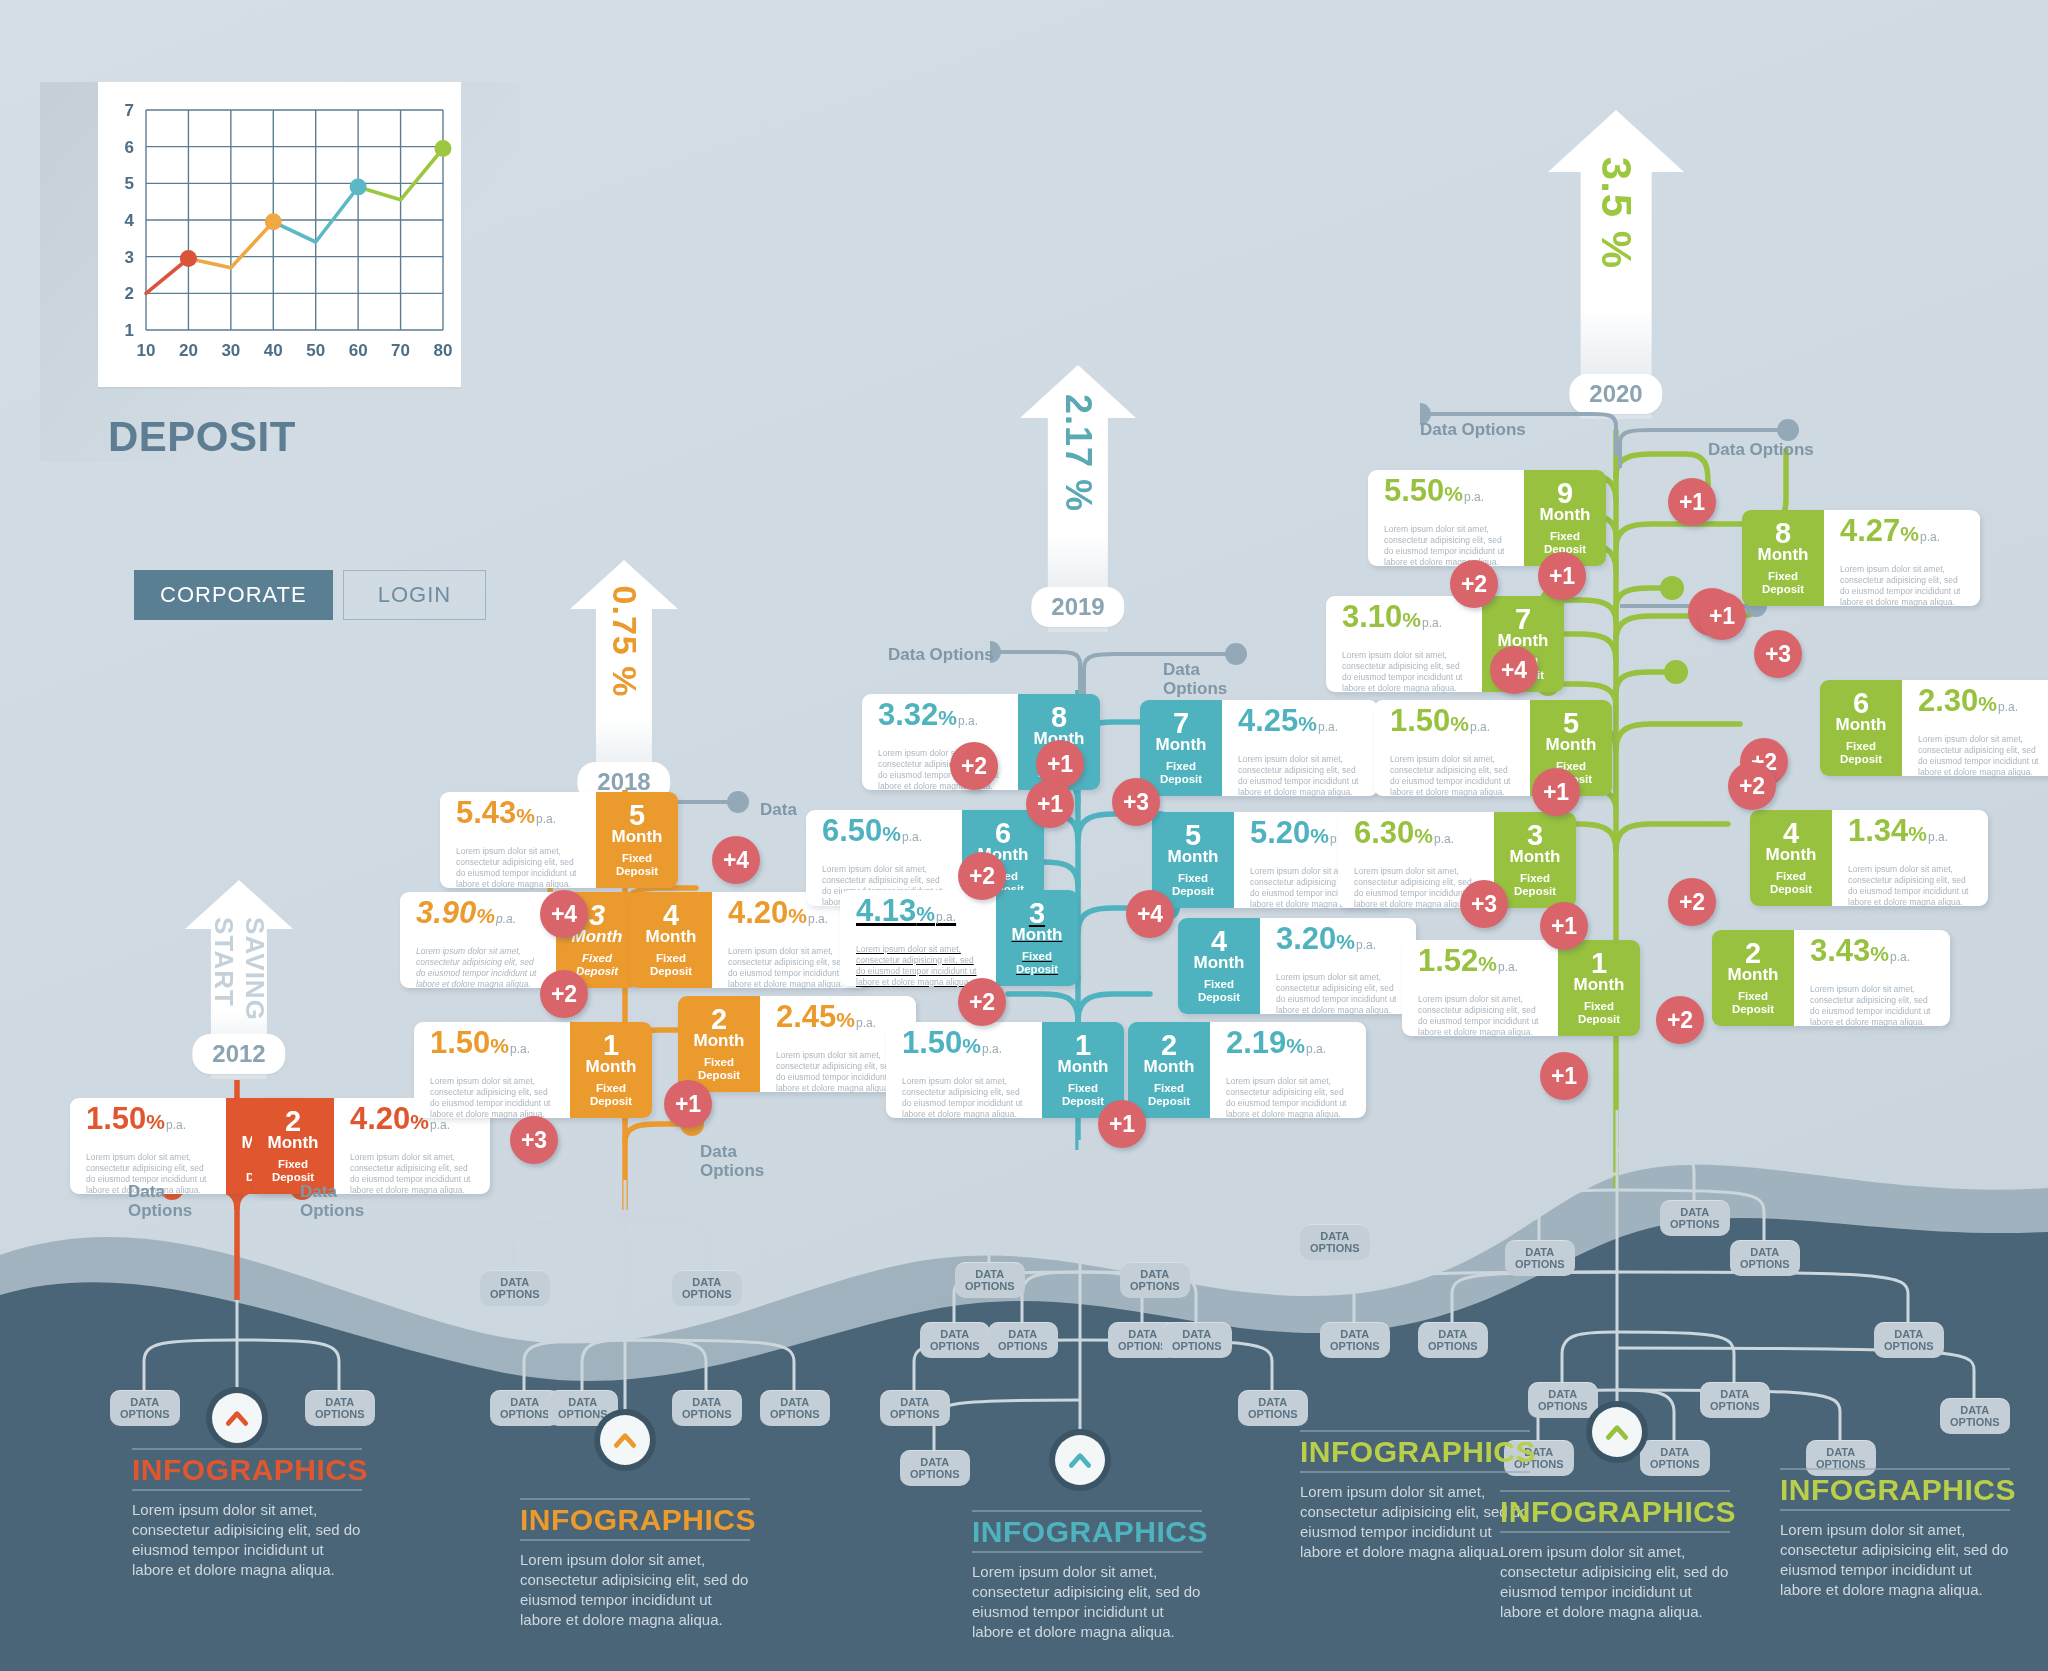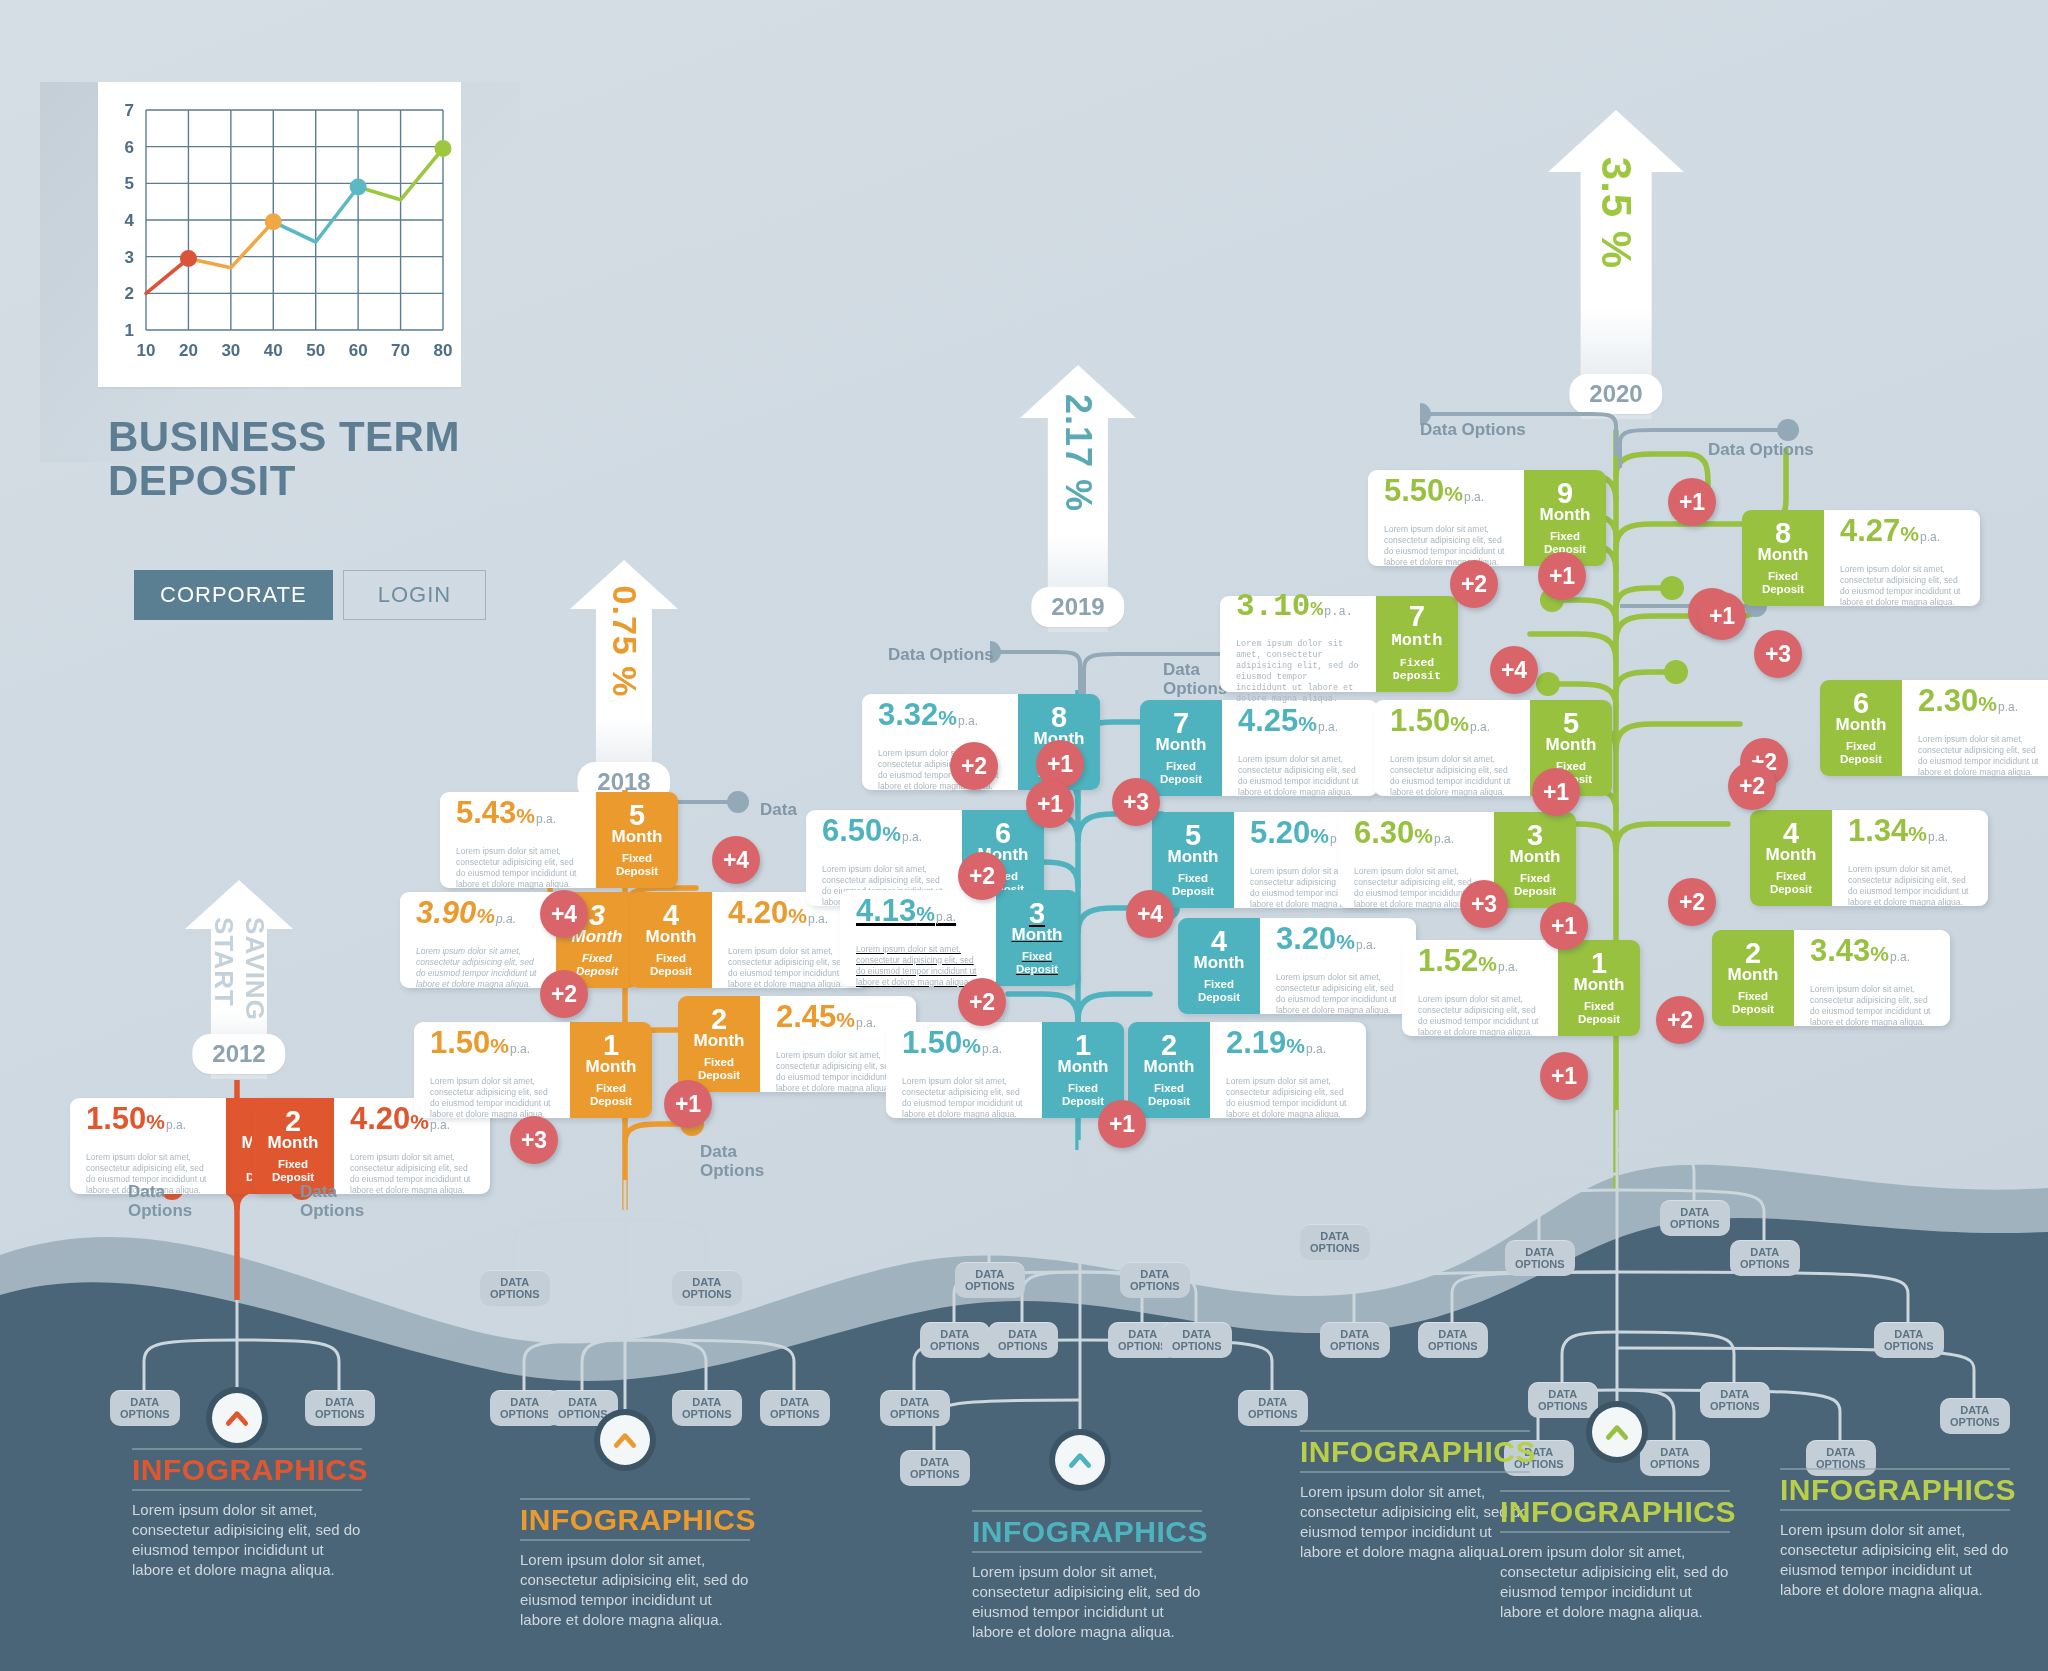--- a/index.html
+++ b/index.html
@@ -185,21 +185,20 @@
         <polyline points="175.28571428571428,139.83333333333331 217.7142857142857,160 260.1428571428571,105" fill="none" stroke="#5bb8c4" stroke-width="3.6" stroke-linecap="round" stroke-linejoin="round"></polyline>
         <polyline points="260.1428571428571,105 302.57142857142856,117.83333333333334 345,66.49999999999997" fill="none" stroke="#9dc73f" stroke-width="3.6" stroke-linecap="round" stroke-linejoin="round"></polyline>
         <circle cx="90.42857142857142" cy="176.5" r="8.5" fill="#d9543a"></circle>
         <circle cx="175.28571428571428" cy="139.83333333333331" r="8.5" fill="#efa844"></circle>
         <circle cx="260.1428571428571" cy="105" r="8.5" fill="#5bb8c4"></circle>
         <circle cx="345" cy="66.49999999999997" r="8.5" fill="#9dc73f"></circle>
       </svg>
   </div>
 
   <div class="title-block">
-    <div class="title-l1">BUSINESS TERM</div>
     <div class="title-l2">DEPOSIT</div>
   </div>
 
   <div class="btn-row">
     <button class="btn-primary">CORPORATE</button>
     <button class="btn-ghost">LOGIN</button>
   </div>
 
   <div id="trees">
       <div class="arrow" style="left: 185px; top: 880px; width: 108px; height: 200px;">
@@ -523,21 +522,21 @@
       <div class="rc-pct" style="color:#97c13f">5.50<span class="sym">%</span><span class="pa">p.a.</span></div>
       <div class="rc-lorem">Lorem ipsum dolor sit amet, consectetur adipisicing elit, sed do eiusmod tempor incididunt ut labore et dolore magna aliqua.</div>
     </div>
         <div class="rc-badge" style="background:#97c13f">
       <div class="rc-num">9</div>
       <div class="rc-month">Month</div>
       <div class="rc-fixed">Fixed<br>Deposit</div>
     <div style="position: absolute; top: 50%; transform: translateY(-50%); width: 0px; height: 0px; border-width: 14px; border-style: solid; border-color: transparent rgb(151, 193, 63) transparent transparent; border-image: initial; left: -14px;"></div>
         </div>
       </div>
-      <div class="rate-card left" style="left: 1220px; top: 596px; font-family: Liberation Mono, monospace;">
+      <div class="rate-card left" style="left: 1326px; top: 596px;">
         <div class="rc-text">
       <div class="rc-pct" style="color:#97c13f">3.10<span class="sym">%</span><span class="pa">p.a.</span></div>
       <div class="rc-lorem">Lorem ipsum dolor sit amet, consectetur adipisicing elit, sed do eiusmod tempor incididunt ut labore et dolore magna aliqua.</div>
     </div>
         <div class="rc-badge" style="background:#97c13f">
       <div class="rc-num">7</div>
       <div class="rc-month">Month</div>
       <div class="rc-fixed">Fixed<br>Deposit</div>
     <div style="position: absolute; top: 50%; transform: translateY(-50%); width: 0px; height: 0px; border-width: 14px; border-style: solid; border-color: transparent rgb(151, 193, 63) transparent transparent; border-image: initial; left: -14px;"></div>
         </div>

